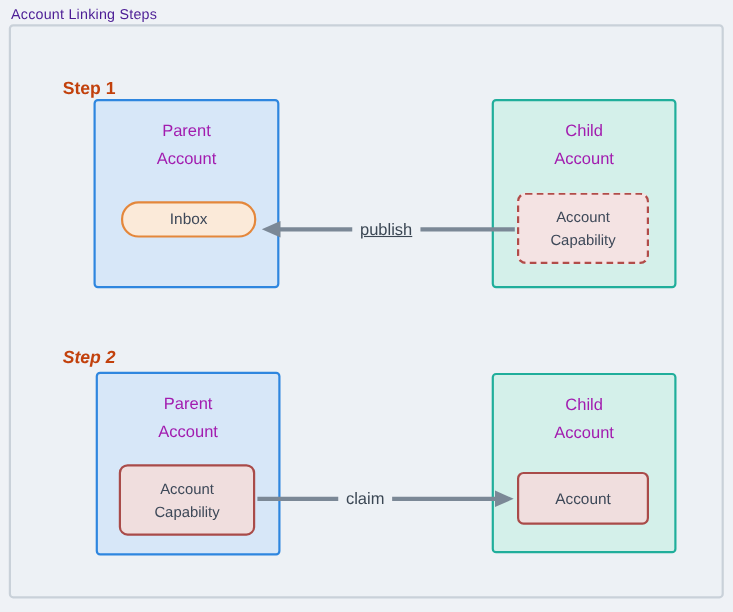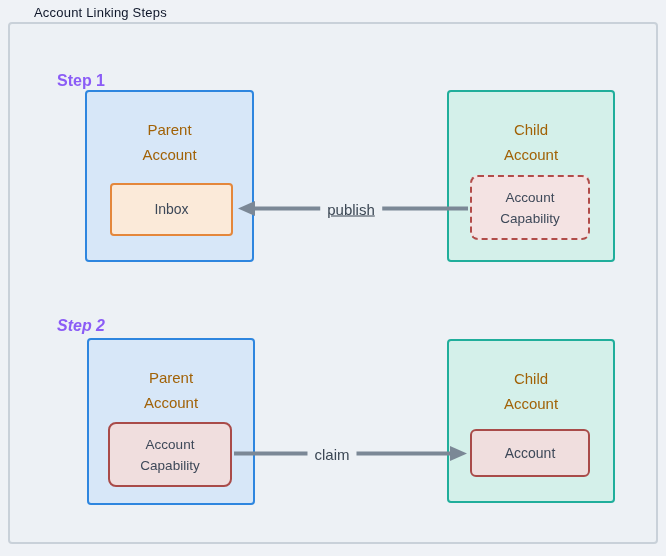--- a/index.html
+++ b/index.html
@@ -7,50 +7,49 @@
     width: 666px; height: 556px;
     background: #eff2f6;
     font-family: "Liberation Sans", sans-serif;
     position: relative;
     overflow: hidden;
   }
   .diagram-title {
     position: absolute;
     left: 10px; top: 5px;
     font-size: 13px;
-    color: #0f172a;
+    color: #4c1d95;
     letter-spacing: 0.2px;
-    margin-left: 24px;
   }
   .container {
     position: absolute;
     left: 8px; top: 22px;
     width: 650px; height: 522px;
     background: #edf1f5;
     border: 2px solid #c9d1d9;
     border-radius: 4px;
   }
   .step-heading {
     position: absolute;
     font-size: 16px;
     font-weight: bold;
-    color: #8b5cf6;
+    color: #c2410c;
   }
   .heading-1 { left: 47px; top: 48px; }
   .heading-2 { left: 47px; top: 293px; font-style: italic; }
 
   .outer-box {
     position: absolute;
     border-radius: 4px;
     text-align: center;
     white-space: pre-line;
     font-size: 15px;
     line-height: 25px;
-    color: #a16207;
-    padding-top: 25px;
+    color: #a21caf;
+    padding-top: 15px;
   }
   .parent-box {
     background: #d7e7f8;
     border: 2px solid #2e86df;
   }
   .child-box {
     background: #d4f0ea;
     border: 2px solid #20ae9b;
   }
   .p1 { left: 85px;  top: 90px;  width: 169px; height: 172px; }
@@ -64,24 +63,24 @@
     align-items: center;
     justify-content: center;
     text-align: center;
     white-space: pre-line;
     font-size: 13.5px;
     line-height: 21px;
     color: #3d4858;
     border-radius: 6px;
   }
   .inbox-box {
-    left: 110px; top: 183px; width: 123px; height: 53px;
+    left: 110px; top: 183px; width: 123px; height: 33px;
     background: #fbead9;
     border: 2px solid #e4873b;
-    border-radius: 4px;
+    border-radius: 16px;
     font-size: 14px;
   }
   .cap-dashed {
     left: 470px; top: 175px; width: 120px; height: 65px;
     background: #f4e3e3;
     border: 2px dashed #b14c49;
     border-radius: 8px;
   }
   .cap-solid {
     left: 108px; top: 422px; width: 124px; height: 65px;

